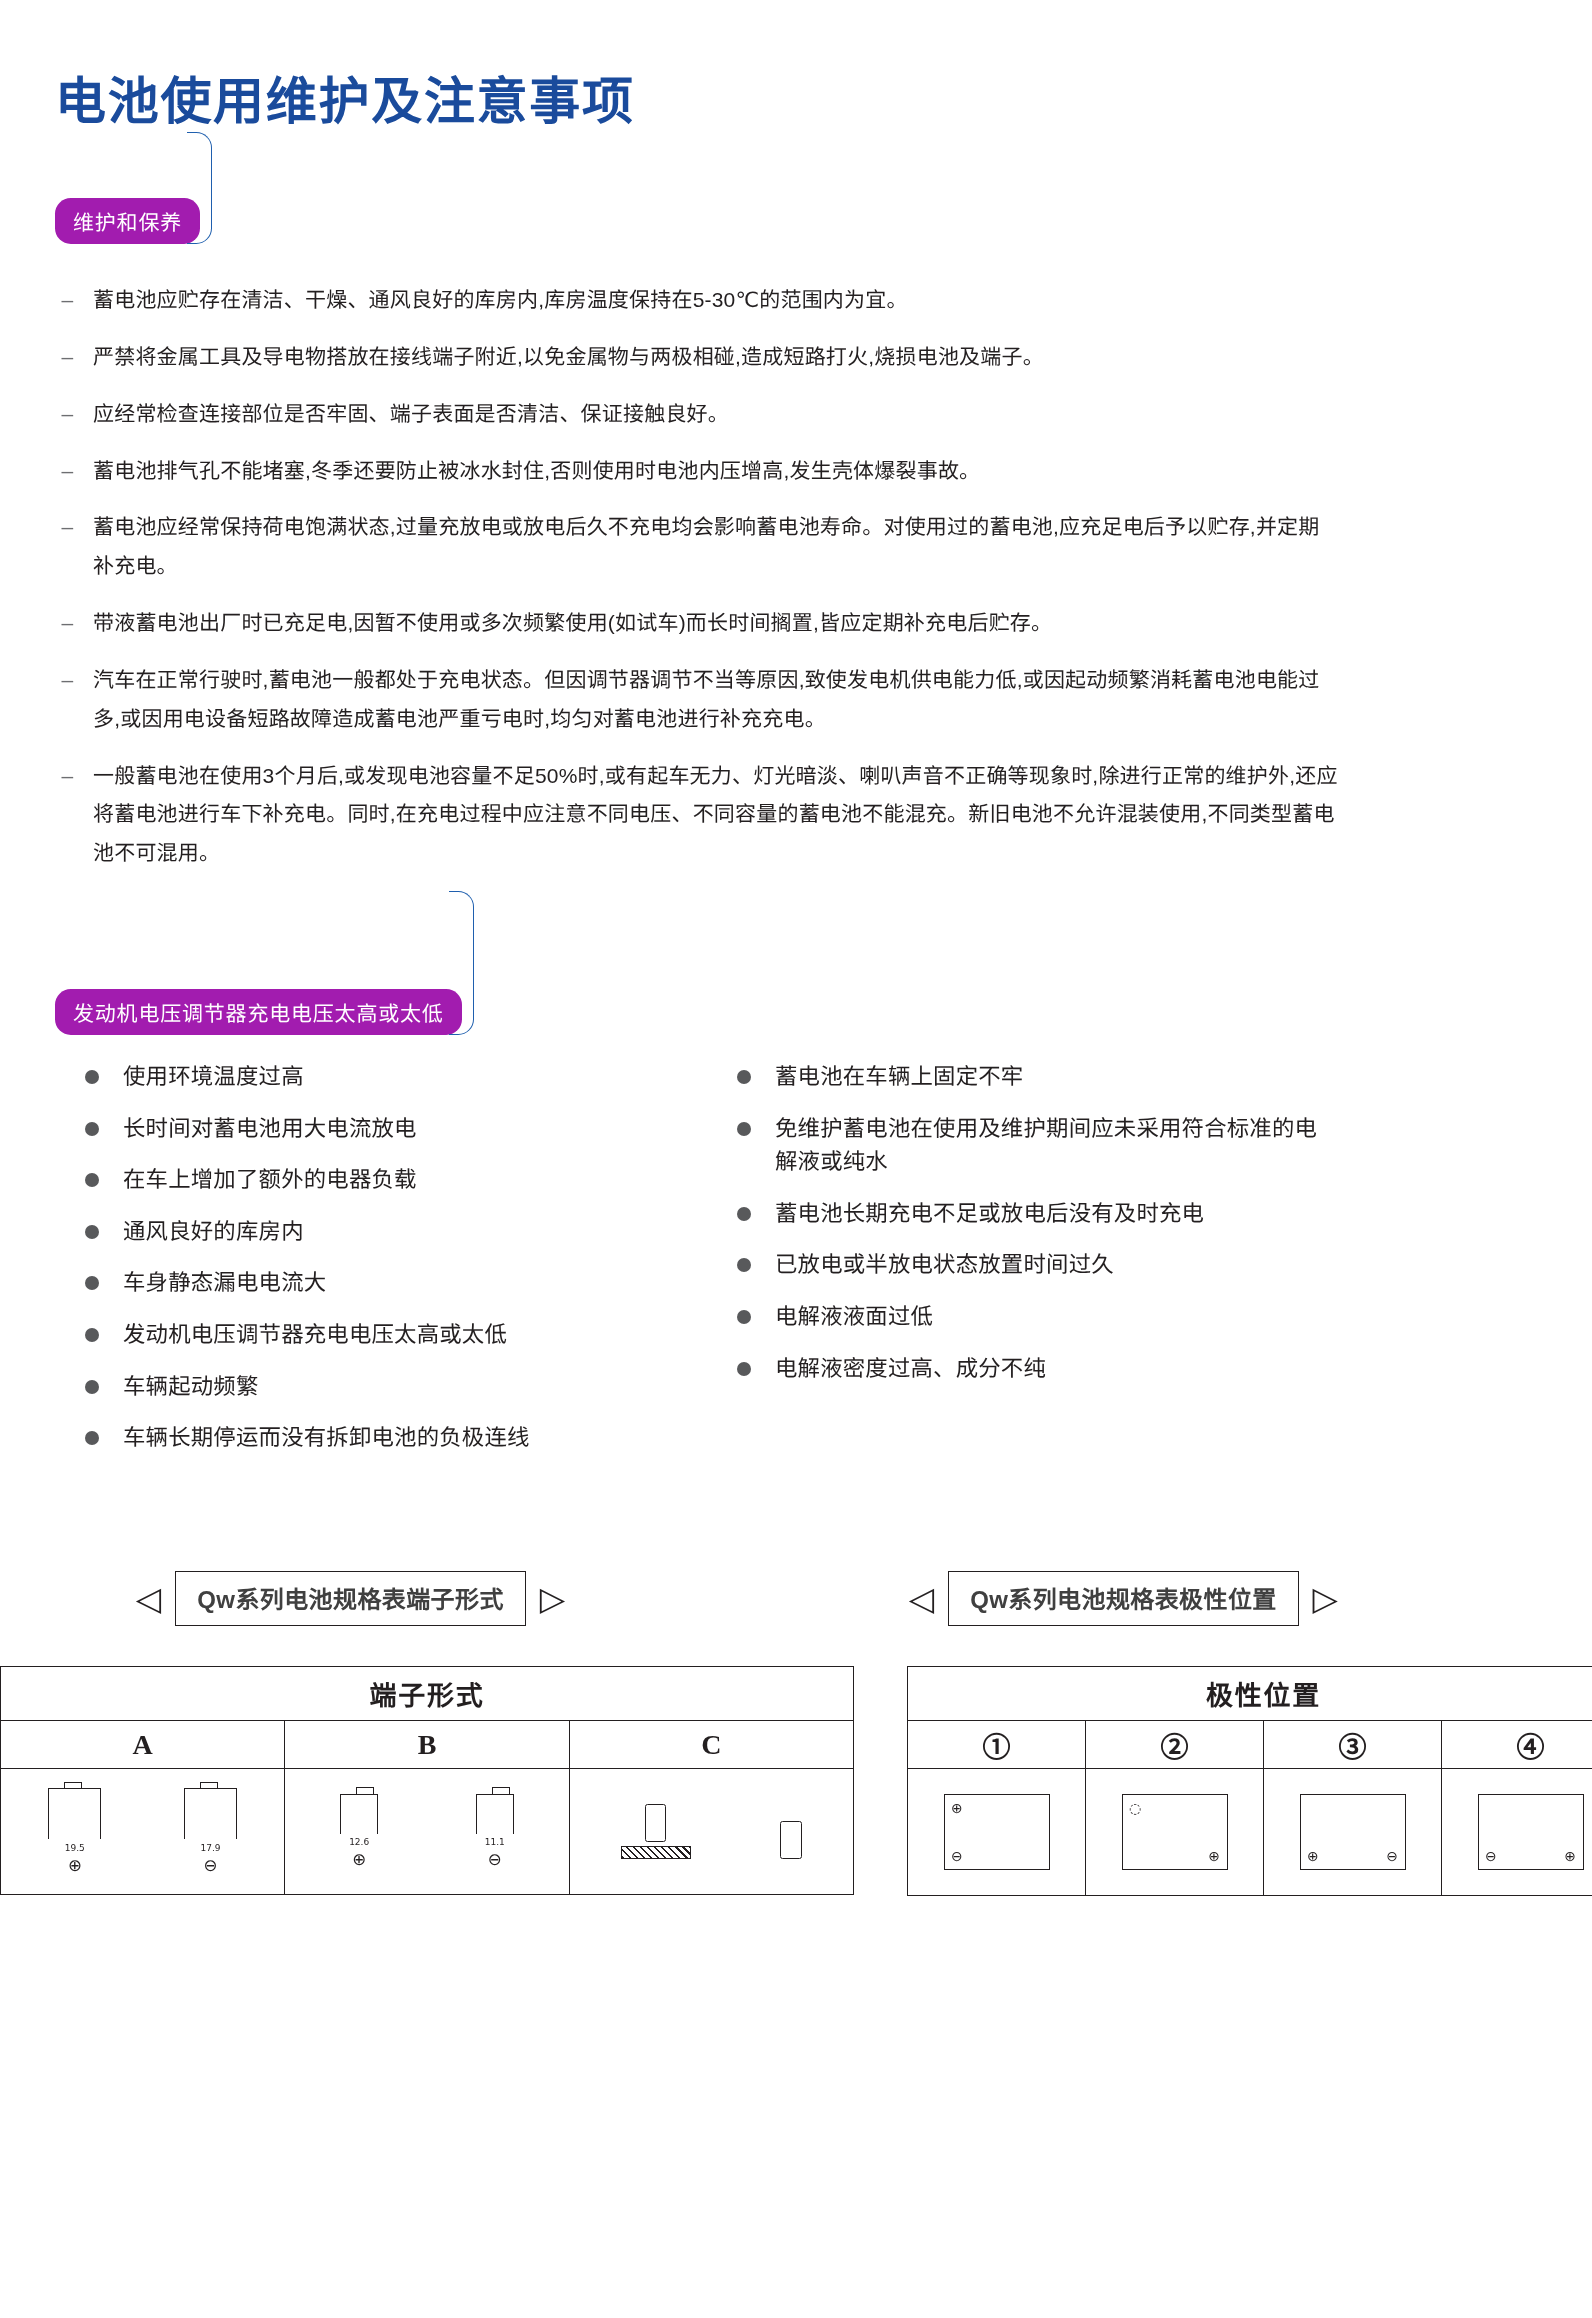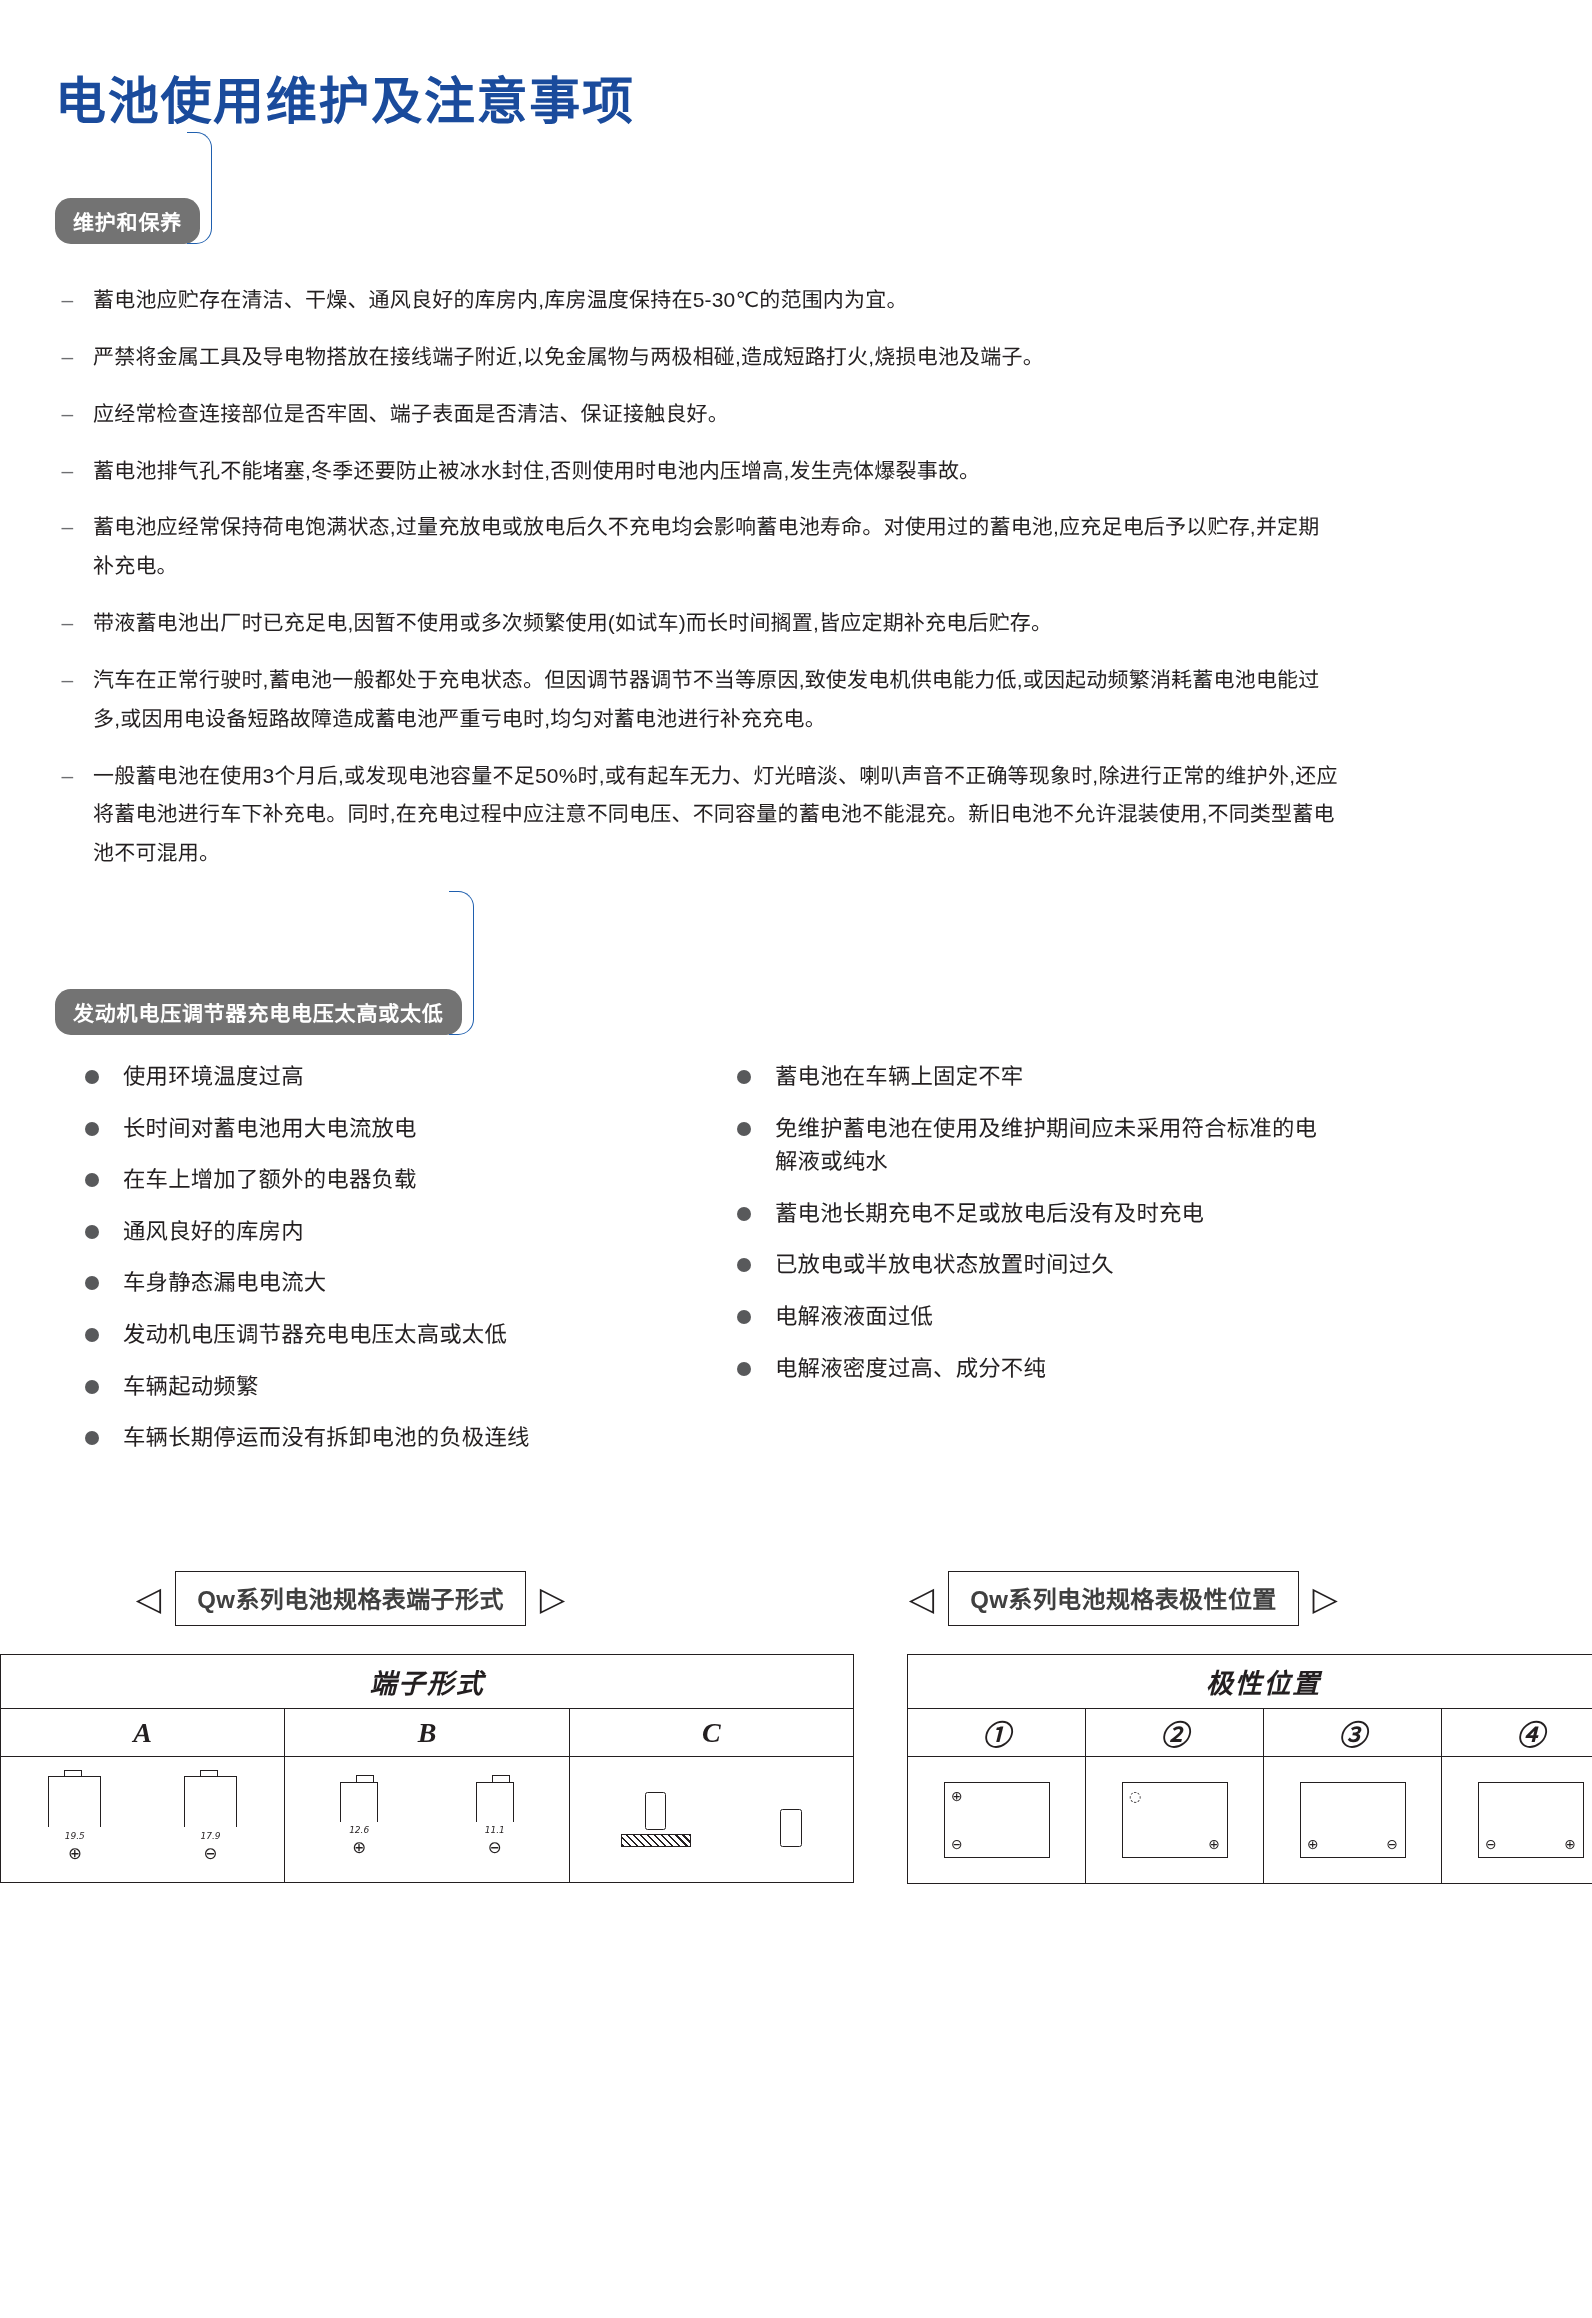--- a/index.html
+++ b/index.html
@@ -30,24 +30,24 @@
     letter-spacing: 1.7px;
     margin: 0;
     padding-top: 71px;
     line-height: 1.2;
   }
 
   
   .section-tag {
     display: inline-block;
     margin-top: 66px;
-    background: #737373;
+    background: #a21caf;
     color: #ffffff;
     font-size: 21px;
-    font-weight: bold;
+    font-weight: normal;
     letter-spacing: 0.8px;
     padding: 7.5px 18px 8.3px 18px;
     border-radius: 15.8px 15.8px 15.8px 15.8px;
     position: relative;
   }
   .section-tag.second {
     margin-top: 98px;
   }
   .tag-wrap {
     position: relative;
@@ -150,23 +150,22 @@
     font-size: 24px;
     font-weight: bold;
     letter-spacing: 0.4px;
     color: #404040;
     white-space: nowrap;
   }
 
   
   .tables-row {
     display: flex;
-    margin-top: 28px;
+    margin-top: 40px;
     align-items: flex-start;
-    font-style: italic;
   }
   .tbl {
     border-collapse: collapse;
     table-layout: fixed;
   }
   .tbl td, .tbl th {
     border: 1.2px solid #231f20;
     text-align: center;
     vertical-align: middle;
     font-weight: normal;

